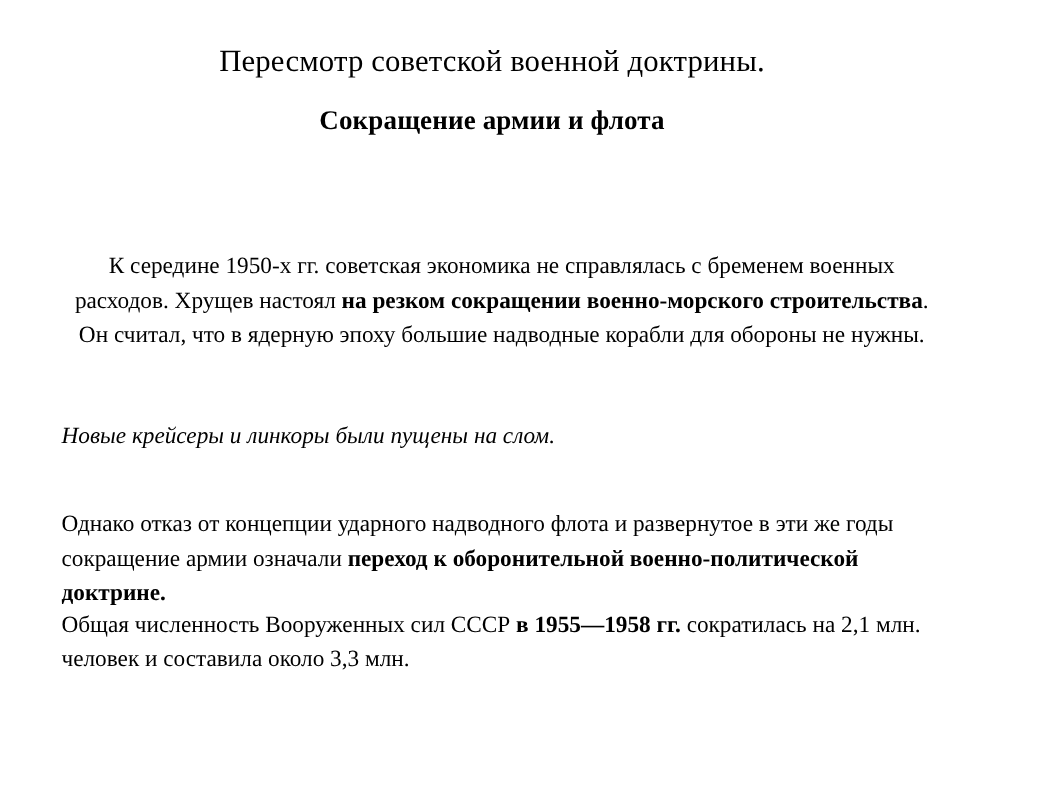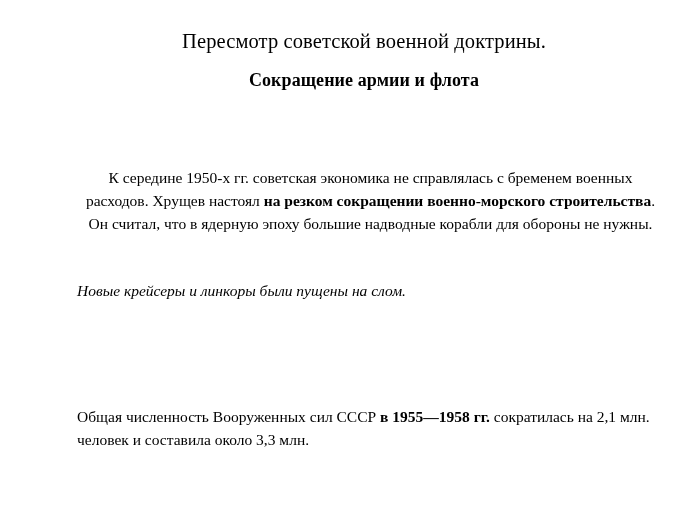--- a/index.html
+++ b/index.html
@@ -13,21 +13,20 @@
     font-family: "Liberation Serif", "DejaVu Serif", serif;
     color: #000000;
     overflow: hidden;
   }
   .slide {
     position: relative;
     width: 656px;
     height: 524px;
     box-sizing: border-box;
     padding: 0;
-    margin-left: 36px;
   }
   .title-line-1 {
     text-align: center;
     font-size: 20.5px;
     line-height: 1.1;
     font-weight: normal;
     margin: 0;
     padding-top: 30px;
     letter-spacing: 0.1px;
   }
@@ -60,17 +59,18 @@
 
 <div class="slide">
 
   <h1 class="title-line-1">Пересмотр советской военной доктрины.</h1>
   <h2 class="title-line-2">Сокращение армии и флота</h2>
 
   <p class="body-block p1"><span>К середине 1950-х  гг. советская экономика не справлялась с бременем военных расходов. Хрущев настоял </span><b>на резком сокращении военно-морского строительства</b><span>. Он считал, что в ядерную эпоху большие надводные корабли для обороны не нужны.</span></p>
 
   <p class="body-block p2"><span>Новые крейсеры и линкоры были пущены на слом.</span></p>
 
+  <p class="body-block p3"><span>Однако отказ от концепции ударного надводного флота и развернутое в эти же годы сокращение армии означали </span><b>переход к оборонительной военно-политической доктрине.</b><span></span></p>
 
   <p class="body-block p4"><span>Общая численность Вооруженных сил СССР </span><b>в 1955—1958 гг.</b><span> сократилась на 2,1 млн. человек и составила около 3,3 млн.</span></p>
 
 
 </div>
 
 </body></html>

